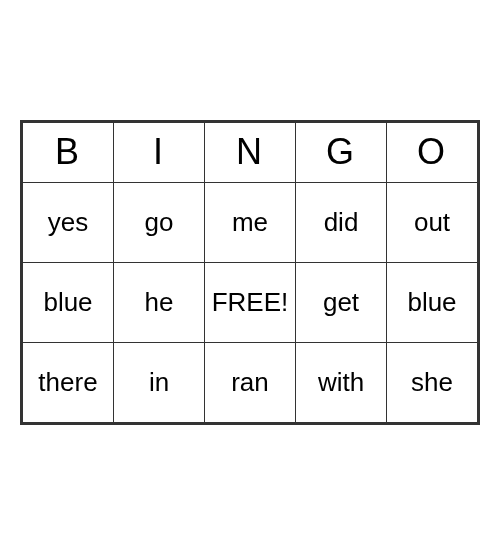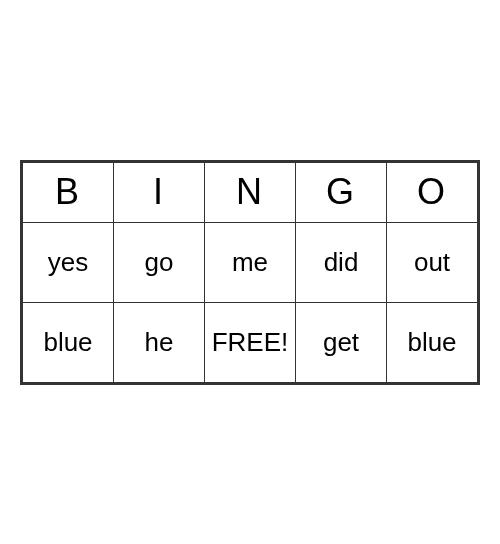--- a/index.html
+++ b/index.html
@@ -78,15 +78,22 @@
           <td>did</td>
           <td>out</td>
         </tr>
         <tr class="cell-row">
           <td>blue</td>
           <td>he</td>
           <td class="free-cell">FREE!</td>
           <td>get</td>
           <td>blue</td>
         </tr>
+        <tr class="cell-row">
+          <td>there</td>
+          <td>in</td>
+          <td>ran</td>
+          <td>with</td>
+          <td>she</td>
+        </tr>
       </tbody>
   </table>
 </div>
 
 </body></html>

